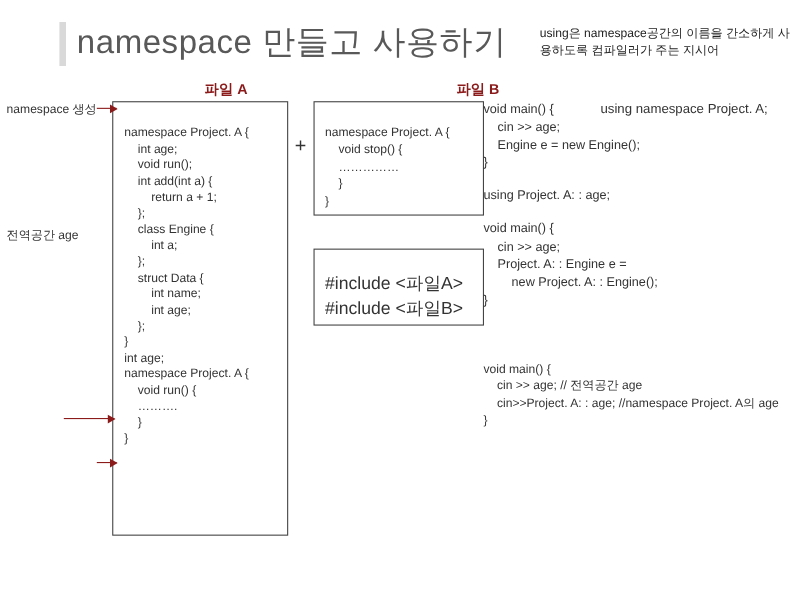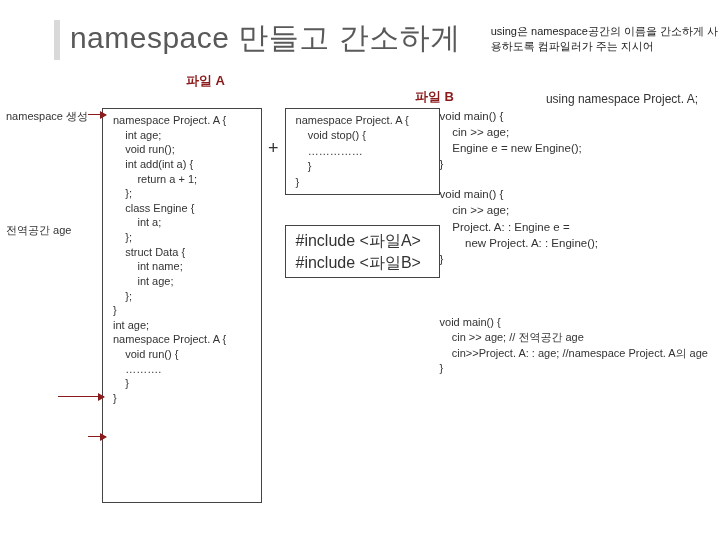--- a/index.html
+++ b/index.html
@@ -42,21 +42,21 @@
   .headers {
     display: flex;
     margin-top: 8px;
   }
   .hdr {
     font-weight: bold;
     color: #8b1a1a;
     font-size: 13px;
   }
   .hdr-a { margin-left: 186px; }
-  .hdr-b { margin-left: 190px; margin-top: 16px; }
+  .hdr-b { margin-left: 190px; }
   .using-ns {
     position: absolute;
     right: 22px;
     top: 92px;
     font-size: 12px;
     color: #333;
   }
   .columns {
     display: flex;
     align-items: flex-start;
@@ -68,21 +68,21 @@
     font-size: 11px;
     line-height: 1.25;
     flex-shrink: 0;
   }
   .ln-block { margin-bottom: 16px; }
   .ln-create { margin-top: 2px; margin-bottom: 100px; }
   .ln-global { margin-top: 70px; }
   .ln-add { margin-top: 2px; }
   .codebox {
     border: 1px solid #444;
-    padding: 4px 8px 4px 10px;
+    padding: 21px 8px 4px 10px;
     font-size: 11.5px;
     line-height: 1.35;
     white-space: pre;
     font-family: "Malgun Gothic", sans-serif;
     background: #fff;
   }
   .col-a { width: 160px; flex-shrink: 0; height: 395px; font-size: 11px; line-height: 1.33;}
   .plus {
     font-size: 18px;
     color: #333;
@@ -119,21 +119,21 @@
   }
   .arrow1 { left: 88px; top: 8px; width: 18px; }
   .arrow2 { left: 58px; top: 290px; width: 46px; }
   .arrow3 { left: 88px; top: 330px; width: 18px; }
 </style>
 </head>
 <body>
 
 <div class="title-row">
   <div class="title-bar"></div>
-  <div class="title">namespace 만들고 간소하게</div>
+  <div class="title">namespace 만들고 사용하기</div>
   <div class="using-note">using은 namespace공간의 이름을 간소하게
 사용하도록 컴파일러가 주는 지시어</div>
 </div>
 
 <div class="headers">
   <div class="hdr hdr-a">파일 A</div>
   <div class="hdr hdr-b">파일 B</div>
 </div>
 
 <div class="using-ns">using namespace Project. A;</div>
@@ -180,20 +180,21 @@
 }</div>
     <div class="codebox include-box">#include &lt;파일A&gt;
 #include &lt;파일B&gt;</div>
   </div>
 
   <div class="rightcol">
     <div class="rc-block">void main() {
     cin &gt;&gt; age;
     Engine e = new Engine();
 }</div>
+    <div class="rc-block">using Project. A: : age;</div>
     <div class="rc-block">void main() {
     cin &gt;&gt; age;
     Project. A: : Engine e =
         new Project. A: : Engine();
 }</div>
     <div class="rc-block" style="margin-top:48px; font-size:11px;">void main() {
     cin &gt;&gt; age; // 전역공간 age
     cin&gt;&gt;Project. A: : age; //namespace Project. A의 age
 }</div>
   </div>

